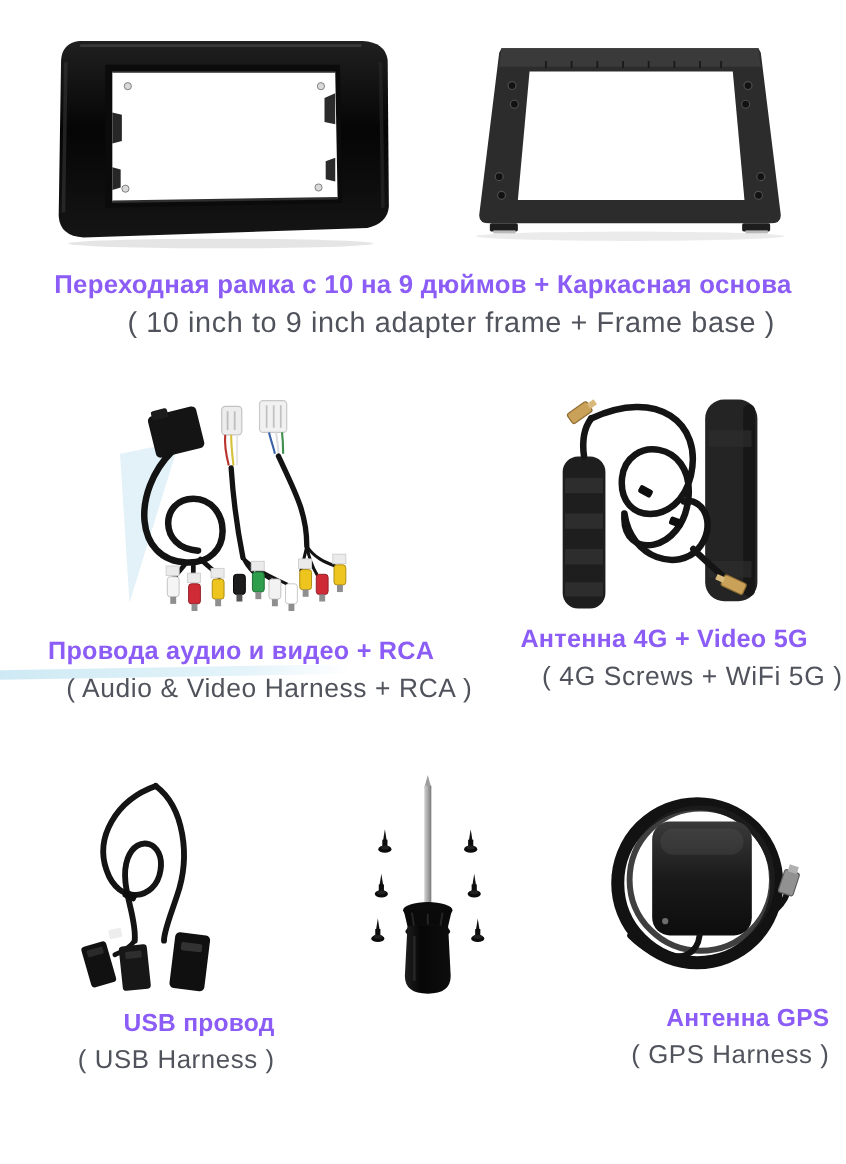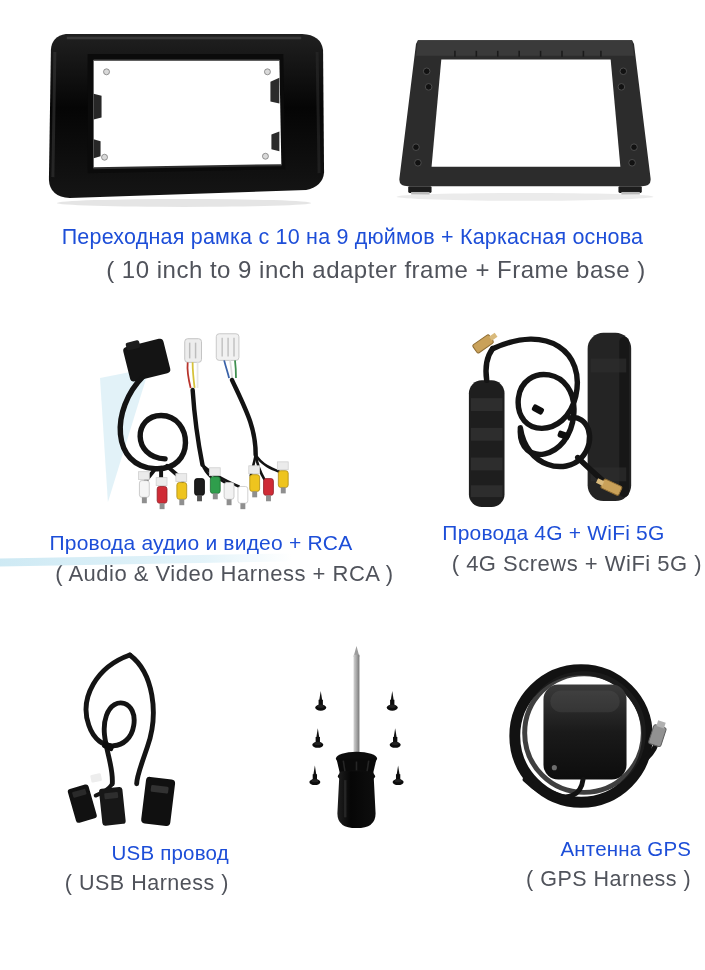--- a/index.html
+++ b/index.html
@@ -3,21 +3,21 @@
 <meta charset="utf-8">
 <style>
   * { margin:0; padding:0; box-sizing:border-box; }
   body { background:#ffffff; font-family:"Liberation Sans","DejaVu Sans",sans-serif; }
   .stage { position:relative; width:705px; height:970px; background:#ffffff; overflow:hidden; margin:0 auto; }
 
   
   .row-frames { display:flex; justify-content:center; align-items:center; gap:46px; padding-top:28px; height:208px; }
   .caption-block { text-align:center; }
   .caption-main { margin-top:16px; }
-  .ru { font-weight:normal; color:#1d4ed8; font-size:21px; line-height:27px; letter-spacing:0.2px; }
+  .ru { font-weight:bold; color:#8b5cf6; font-size:21px; line-height:27px; letter-spacing:0.2px; }
   .en { font-weight:400; color:#50535b; font-size:23px; line-height:31px; letter-spacing:0.5px;padding-left:47px; }
   .caption-main .ru { font-size:21.5px; }
   .caption-main .en { font-size:24px; margin-top:3px; }
 
   .row-mid { display:flex; margin-top:34px;justify-content:flex-end; }
   .col-mid-left { width:57%; }
   .col-mid-right { width:43%; }
   .figure { display:flex; flex-direction:column; align-items:center; }
   .figure .caption-block { margin-top:10px; }
   .figure .ru { font-size:21px; }
@@ -245,21 +245,21 @@
               <rect x="14" y="19" width="20" height="10" rx="2" fill="#c9a159" stroke="#8f6d33"></rect>
               <rect x="33" y="21.5" width="7" height="5" fill="#d9ba7c"></rect>
             </g>
             <g transform="rotate(25 154 170)">
               <rect x="144" y="165" width="20" height="10" rx="2" fill="#c9a159" stroke="#8f6d33"></rect>
               <rect x="138" y="167.5" width="7" height="5" fill="#d9ba7c"></rect>
             </g>
           </svg>
         </div>
         <div class="caption-block">
-          <div class="ru">Провода 4G + WiFi 5G</div>
+          <div class="ru">Антенна 4G + Video 5G</div>
           <div class="en">( 4G Screws + WiFi 5G )</div>
         </div>
       </div>
     </div>
   </div>
 
   <div class="row-bottom">
     <div class="col-b-left">
       <div class="figure">
         <div class="imgbox">

